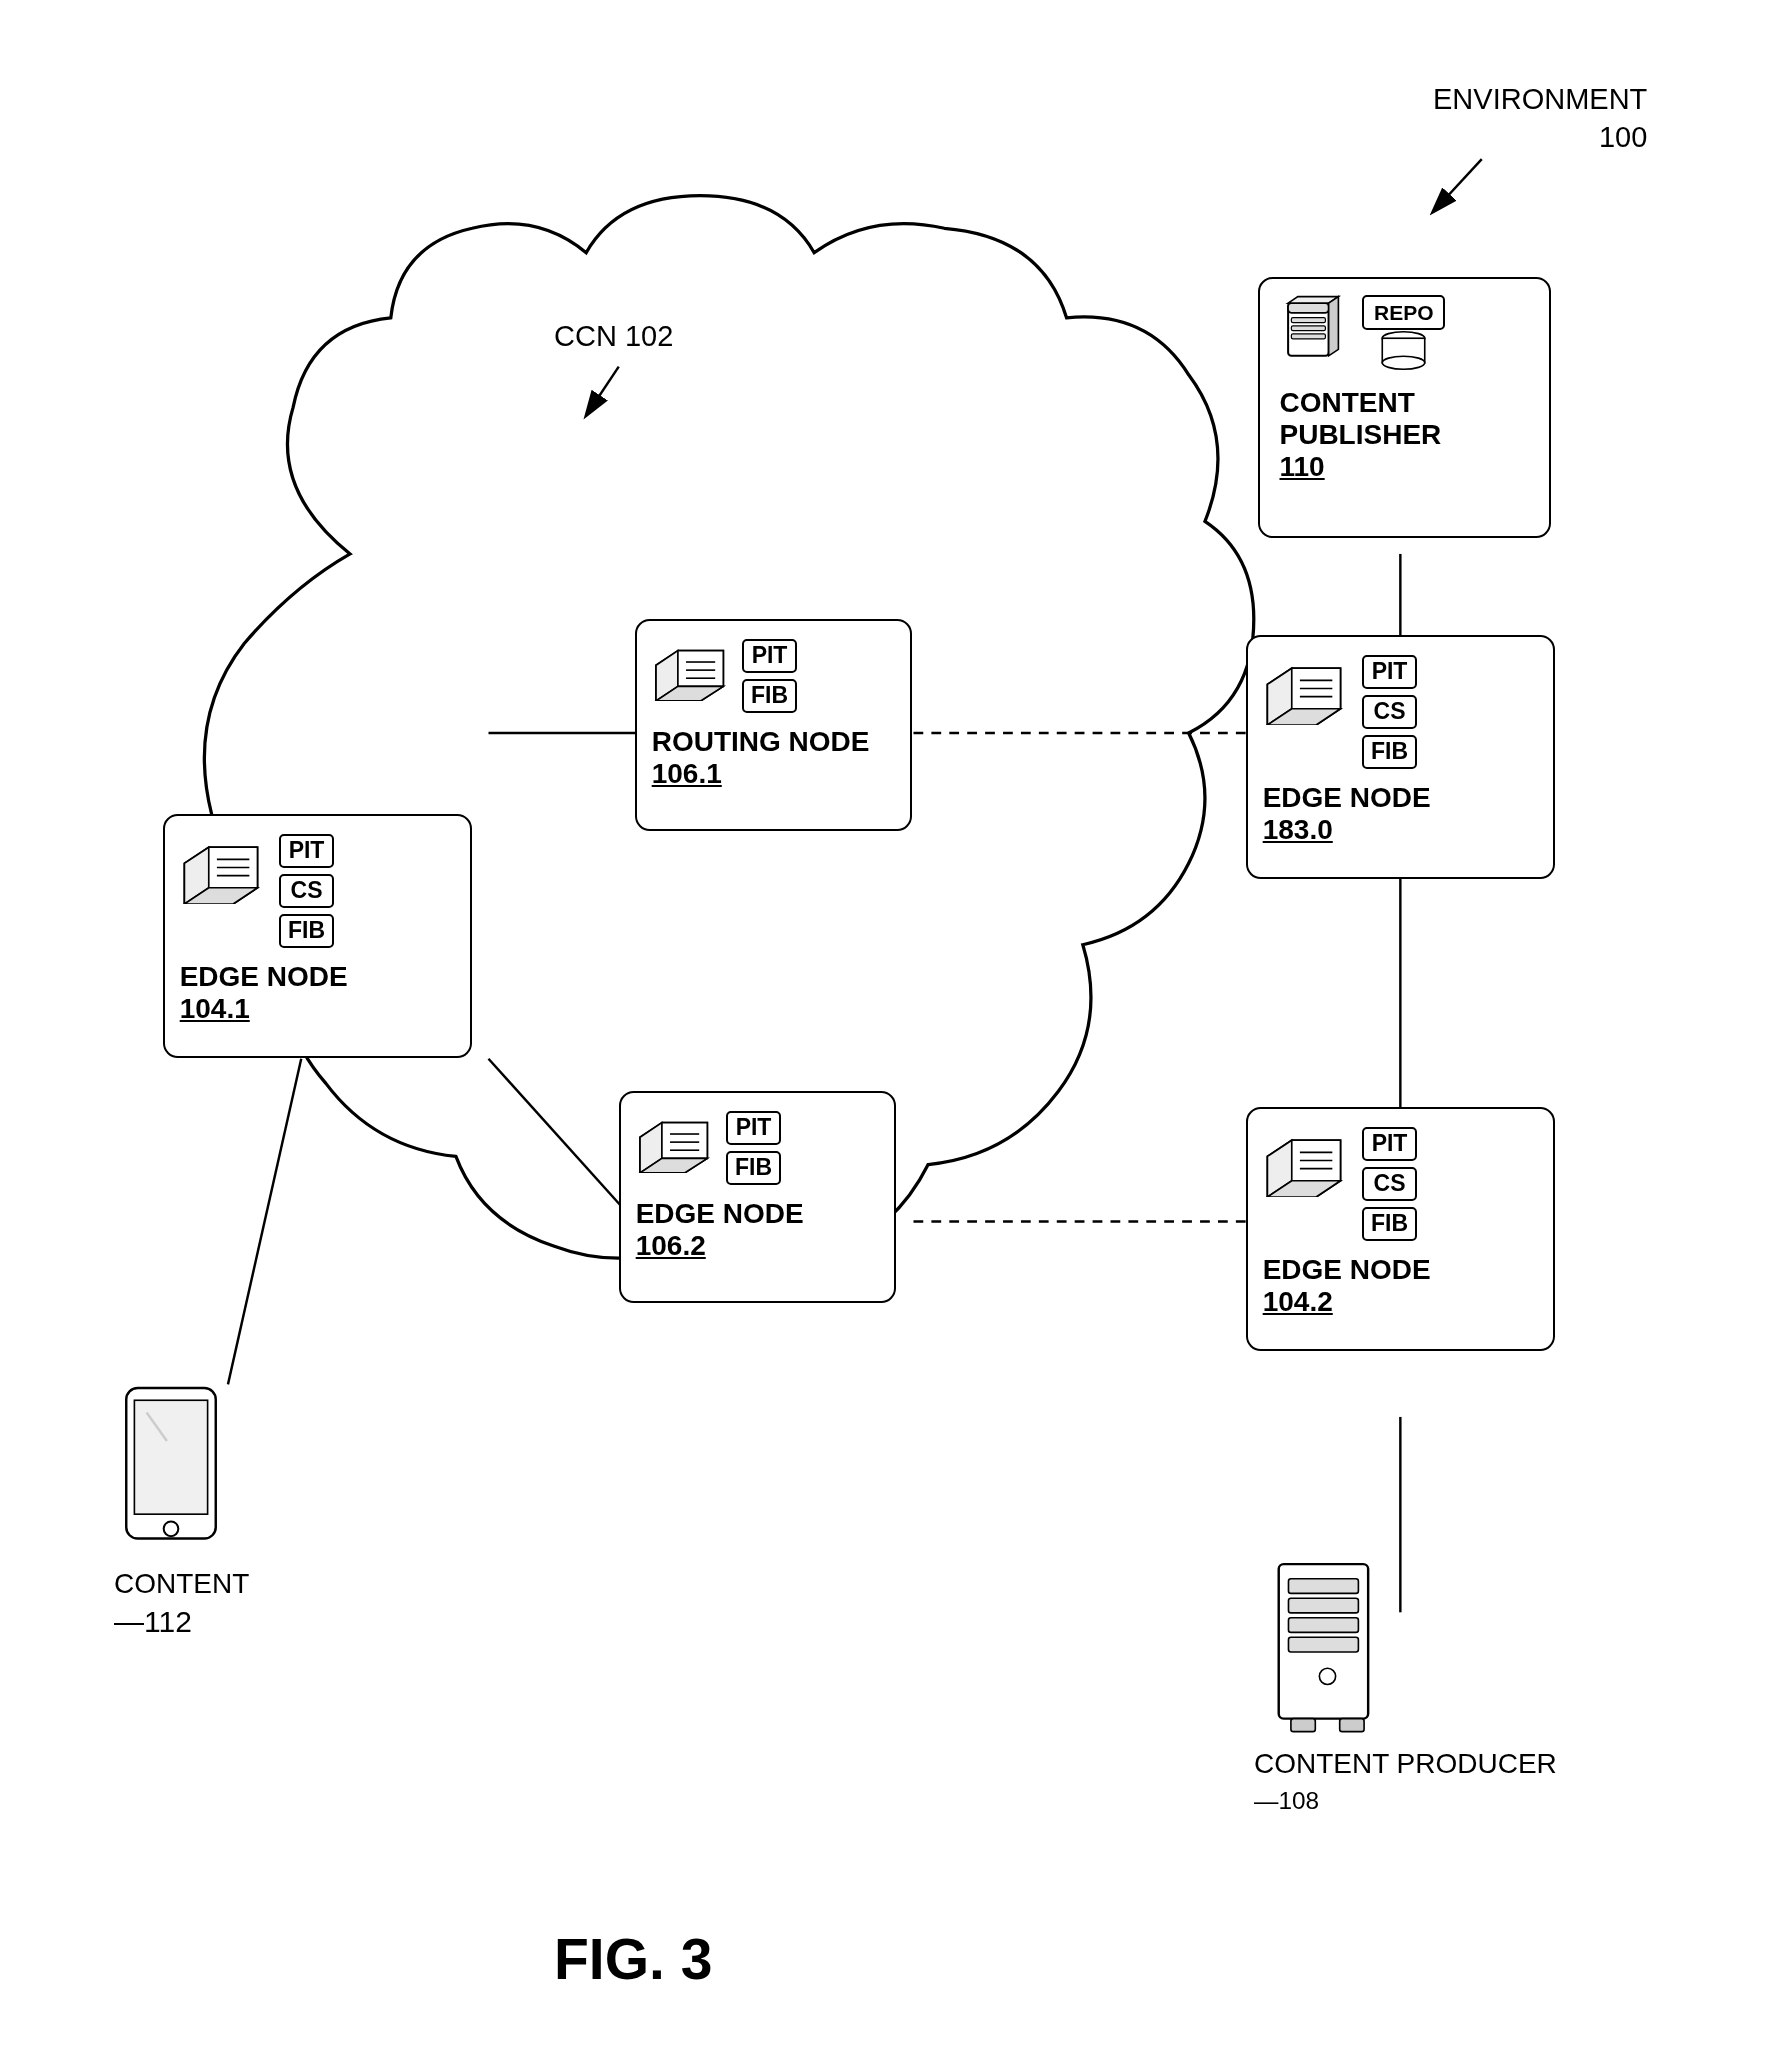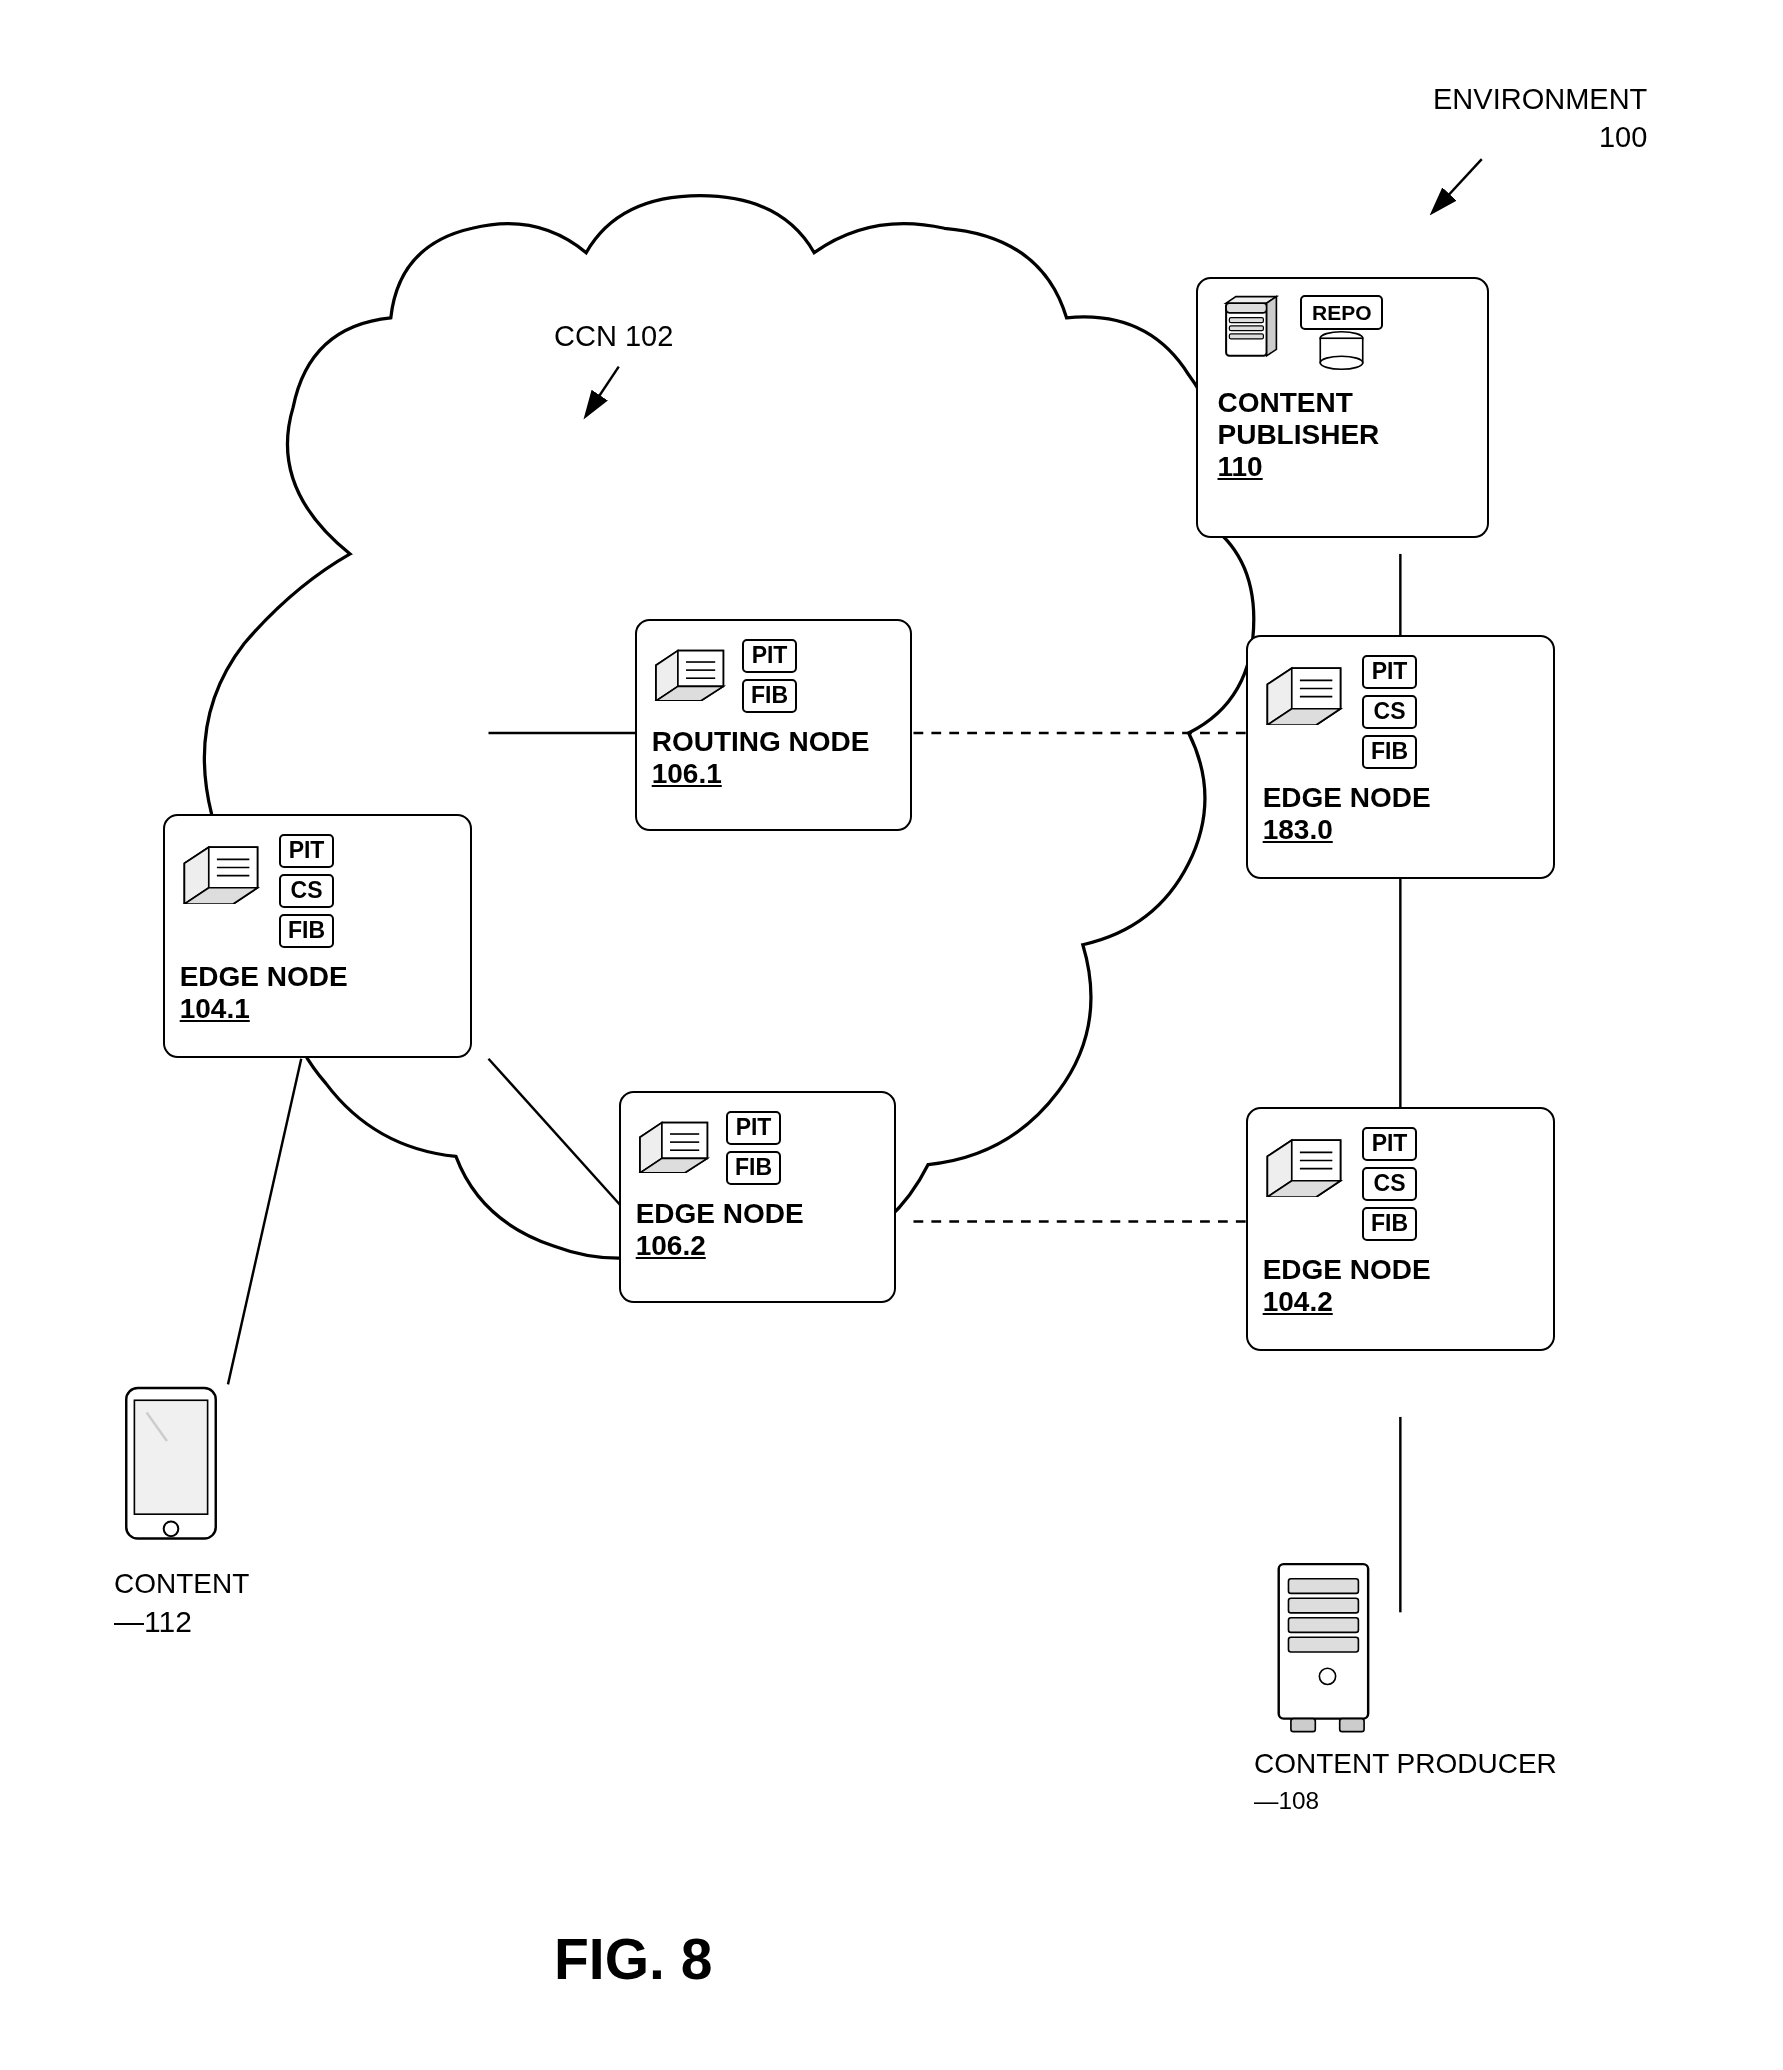--- a/index.html
+++ b/index.html
@@ -146,21 +146,21 @@
 
   <div class="label" style="left:1433px; top:81px;text-align:right;">
     <span>ENVIRONMENT</span><br>
     <span>100</span>
   </div>
 
   <div class="label" style="left:554px; top:318px;">
     <span>CCN 102</span>
   </div>
 
-  <div class="node-box" style="left:1196px; top:277px; width:293px; min-height:261px; padding:16.3px 19.5px;">
+  <div class="node-box" style="left:1258px; top:277px; width:293px; min-height:261px; padding:16.3px 19.5px;">
 
     <div style="display:flex; gap:9.8px; align-items:flex-start; margin-bottom:11.4px;">
 
       <svg width="73" height="73" viewBox="0 0 90 90">
 
         <rect x="10" y="10" width="50" height="65" rx="4" fill="#fff" stroke="#000" stroke-width="2.5"></rect>
         <rect x="10" y="10" width="50" height="12" rx="4" fill="#ddd" stroke="#000" stroke-width="2"></rect>
         <rect x="14" y="28" width="42" height="6" rx="2" fill="#ddd" stroke="#000" stroke-width="1.5"></rect>
         <rect x="14" y="38" width="42" height="6" rx="2" fill="#ddd" stroke="#000" stroke-width="1.5"></rect>
         <rect x="14" y="48" width="42" height="6" rx="2" fill="#ddd" stroke="#000" stroke-width="1.5"></rect>
@@ -329,16 +329,16 @@
 
       <rect x="45" y="200" width="30" height="16" rx="3" fill="#ccc" stroke="#000" stroke-width="2"></rect>
       <rect x="105" y="200" width="30" height="16" rx="3" fill="#ccc" stroke="#000" stroke-width="2"></rect>
     </svg>
     <div class="label" style="position:relative; left:0; top:0; font-size:28px; text-align:left;">
       <span>CONTENT PRODUCER</span><br>
       <span style="font-size:24.4px;">—<span>108</span></span>
     </div>
   </div>
 
-  <div class="label bold" style="left:554px; top:1922px; font-size:57px; font-weight:bold;">FIG. 8</div>
+  <div class="label bold" style="left:554px; top:1922px; font-size:57px; font-weight:bold;">FIG. 3</div>
 
 </div>
 
 
 </body></html>

